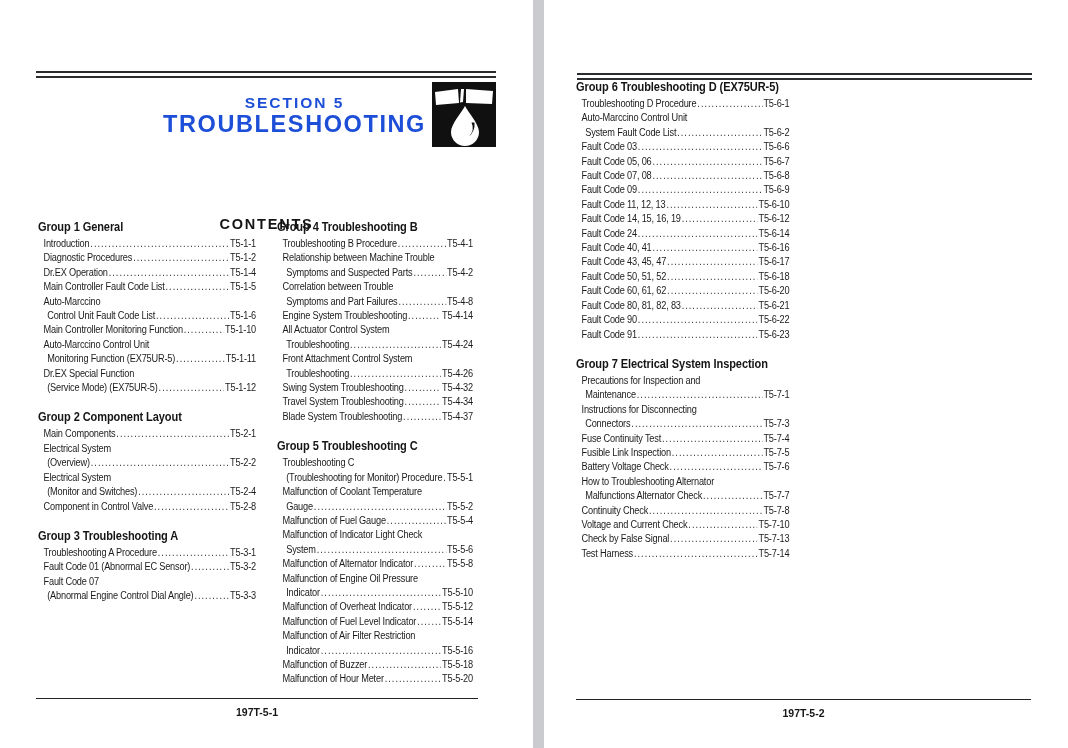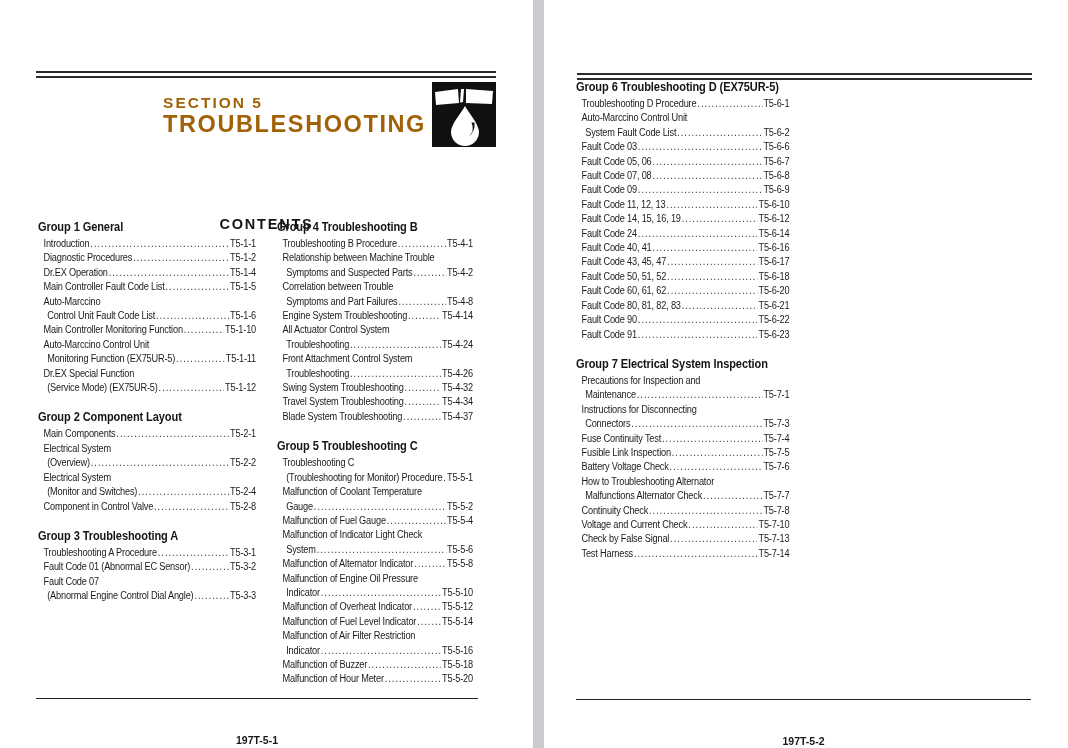--- a/index.html
+++ b/index.html
@@ -14,21 +14,21 @@
   .page-left  { left:0; width:533px; }
   .page-right { left:544px; width:524px; }
 
   
   .double-rule { position:absolute; height:3px;
     border-top:2px solid #2a2c2e; border-bottom:2px solid #2a2c2e; }
   .page-left  .double-rule { left:36px; top:71px; width:460px; }
   .page-right .double-rule { left:33px; top:73px; width:455px; }
 
   
-  .section-header { position:absolute; top:94px; right:107px; text-align:left; color:#a16207; }
+  .section-header { position:absolute; top:94px; right:107px; text-align:center; color:#1d4ed8; }
   .section-label { font-size:15.5px; font-weight:bold; letter-spacing:2px; line-height:17px; white-space:nowrap; }
   .section-title { font-size:23.5px; font-weight:bold; letter-spacing:1.6px; line-height:26px; white-space:nowrap; }
   .section-icon { position:absolute; left:432px; top:82px; width:64px; height:65px; }
   .section-icon svg { display:block; width:100%; height:100%; }
 
   .contents-title { position:absolute; top:197px; left:0; width:533px; text-align:center;
     font-size:14.5px; font-weight:bold; letter-spacing:1.8px; color:#141414;margin-top:19px; }
 
   
   .toc-col { position:absolute; transform:scaleX(0.92); transform-origin:left top; }
@@ -47,21 +47,21 @@
     padding-left:6px; white-space:nowrap; }
   .entry-text { white-space:nowrap; flex:0 0 auto; }
   .dot-leader { flex:1 1 auto; overflow:hidden; white-space:nowrap; min-width:0; margin:0 1px; }
   .dot-leader::after { content:"......................................................................................................"; letter-spacing:1.1px; color:#2a2a2a; }
   .page-ref { white-space:nowrap; flex:0 0 auto; }
 
   
   .foot-rule { position:absolute; border-top:1.5px solid #232323; }
   .page-left  .foot-rule { left:36px; top:698px; width:442px; }
   .page-right .foot-rule { left:32px; top:699px; width:455px; }
-  .page-footer { position:absolute; font-size:10.5px; font-weight:bold; text-align:center; color:#161616;margin-top:28px; }
+  .page-footer { position:absolute; font-size:10.5px; font-weight:bold; text-align:center; color:#161616; }
   .page-left  .page-footer { left:36px; top:706px; width:442px; }
   .page-right .page-footer { left:32px; top:707px; width:455px; }
 </style>
 </head>
 <body>
 
 <div class="spread">
 
   <div class="page page-left">
     <div class="double-rule"></div>

